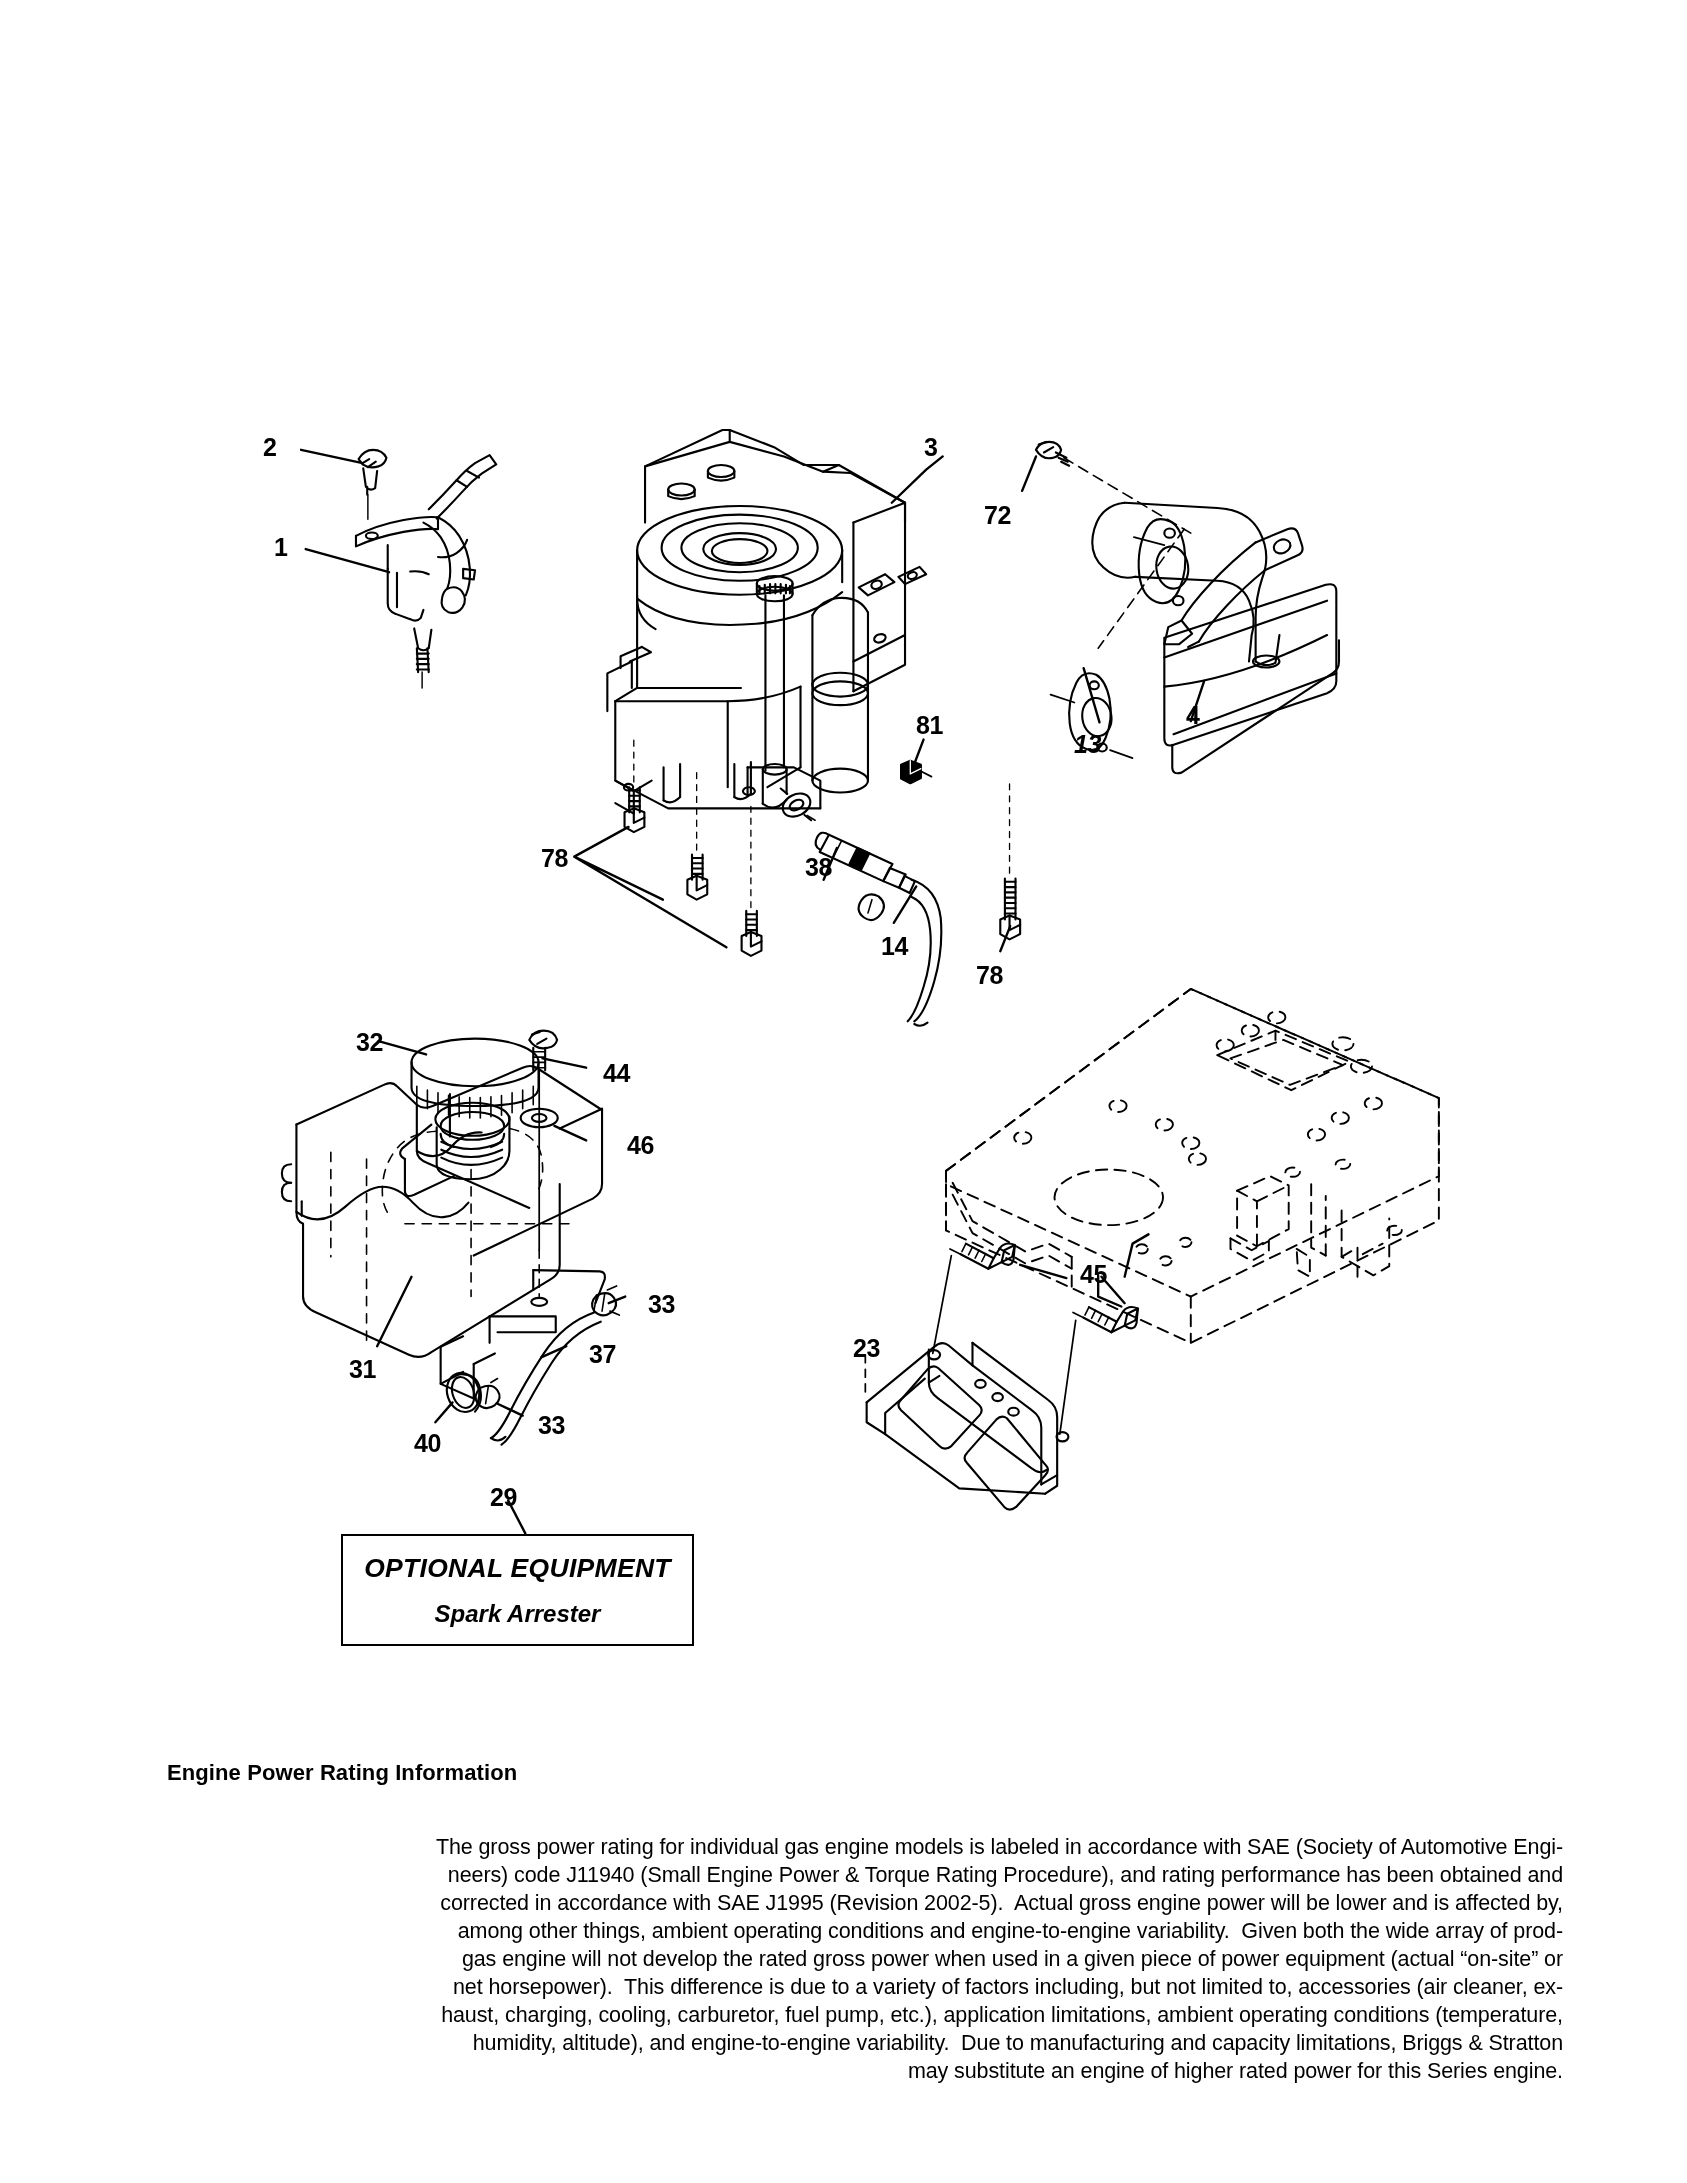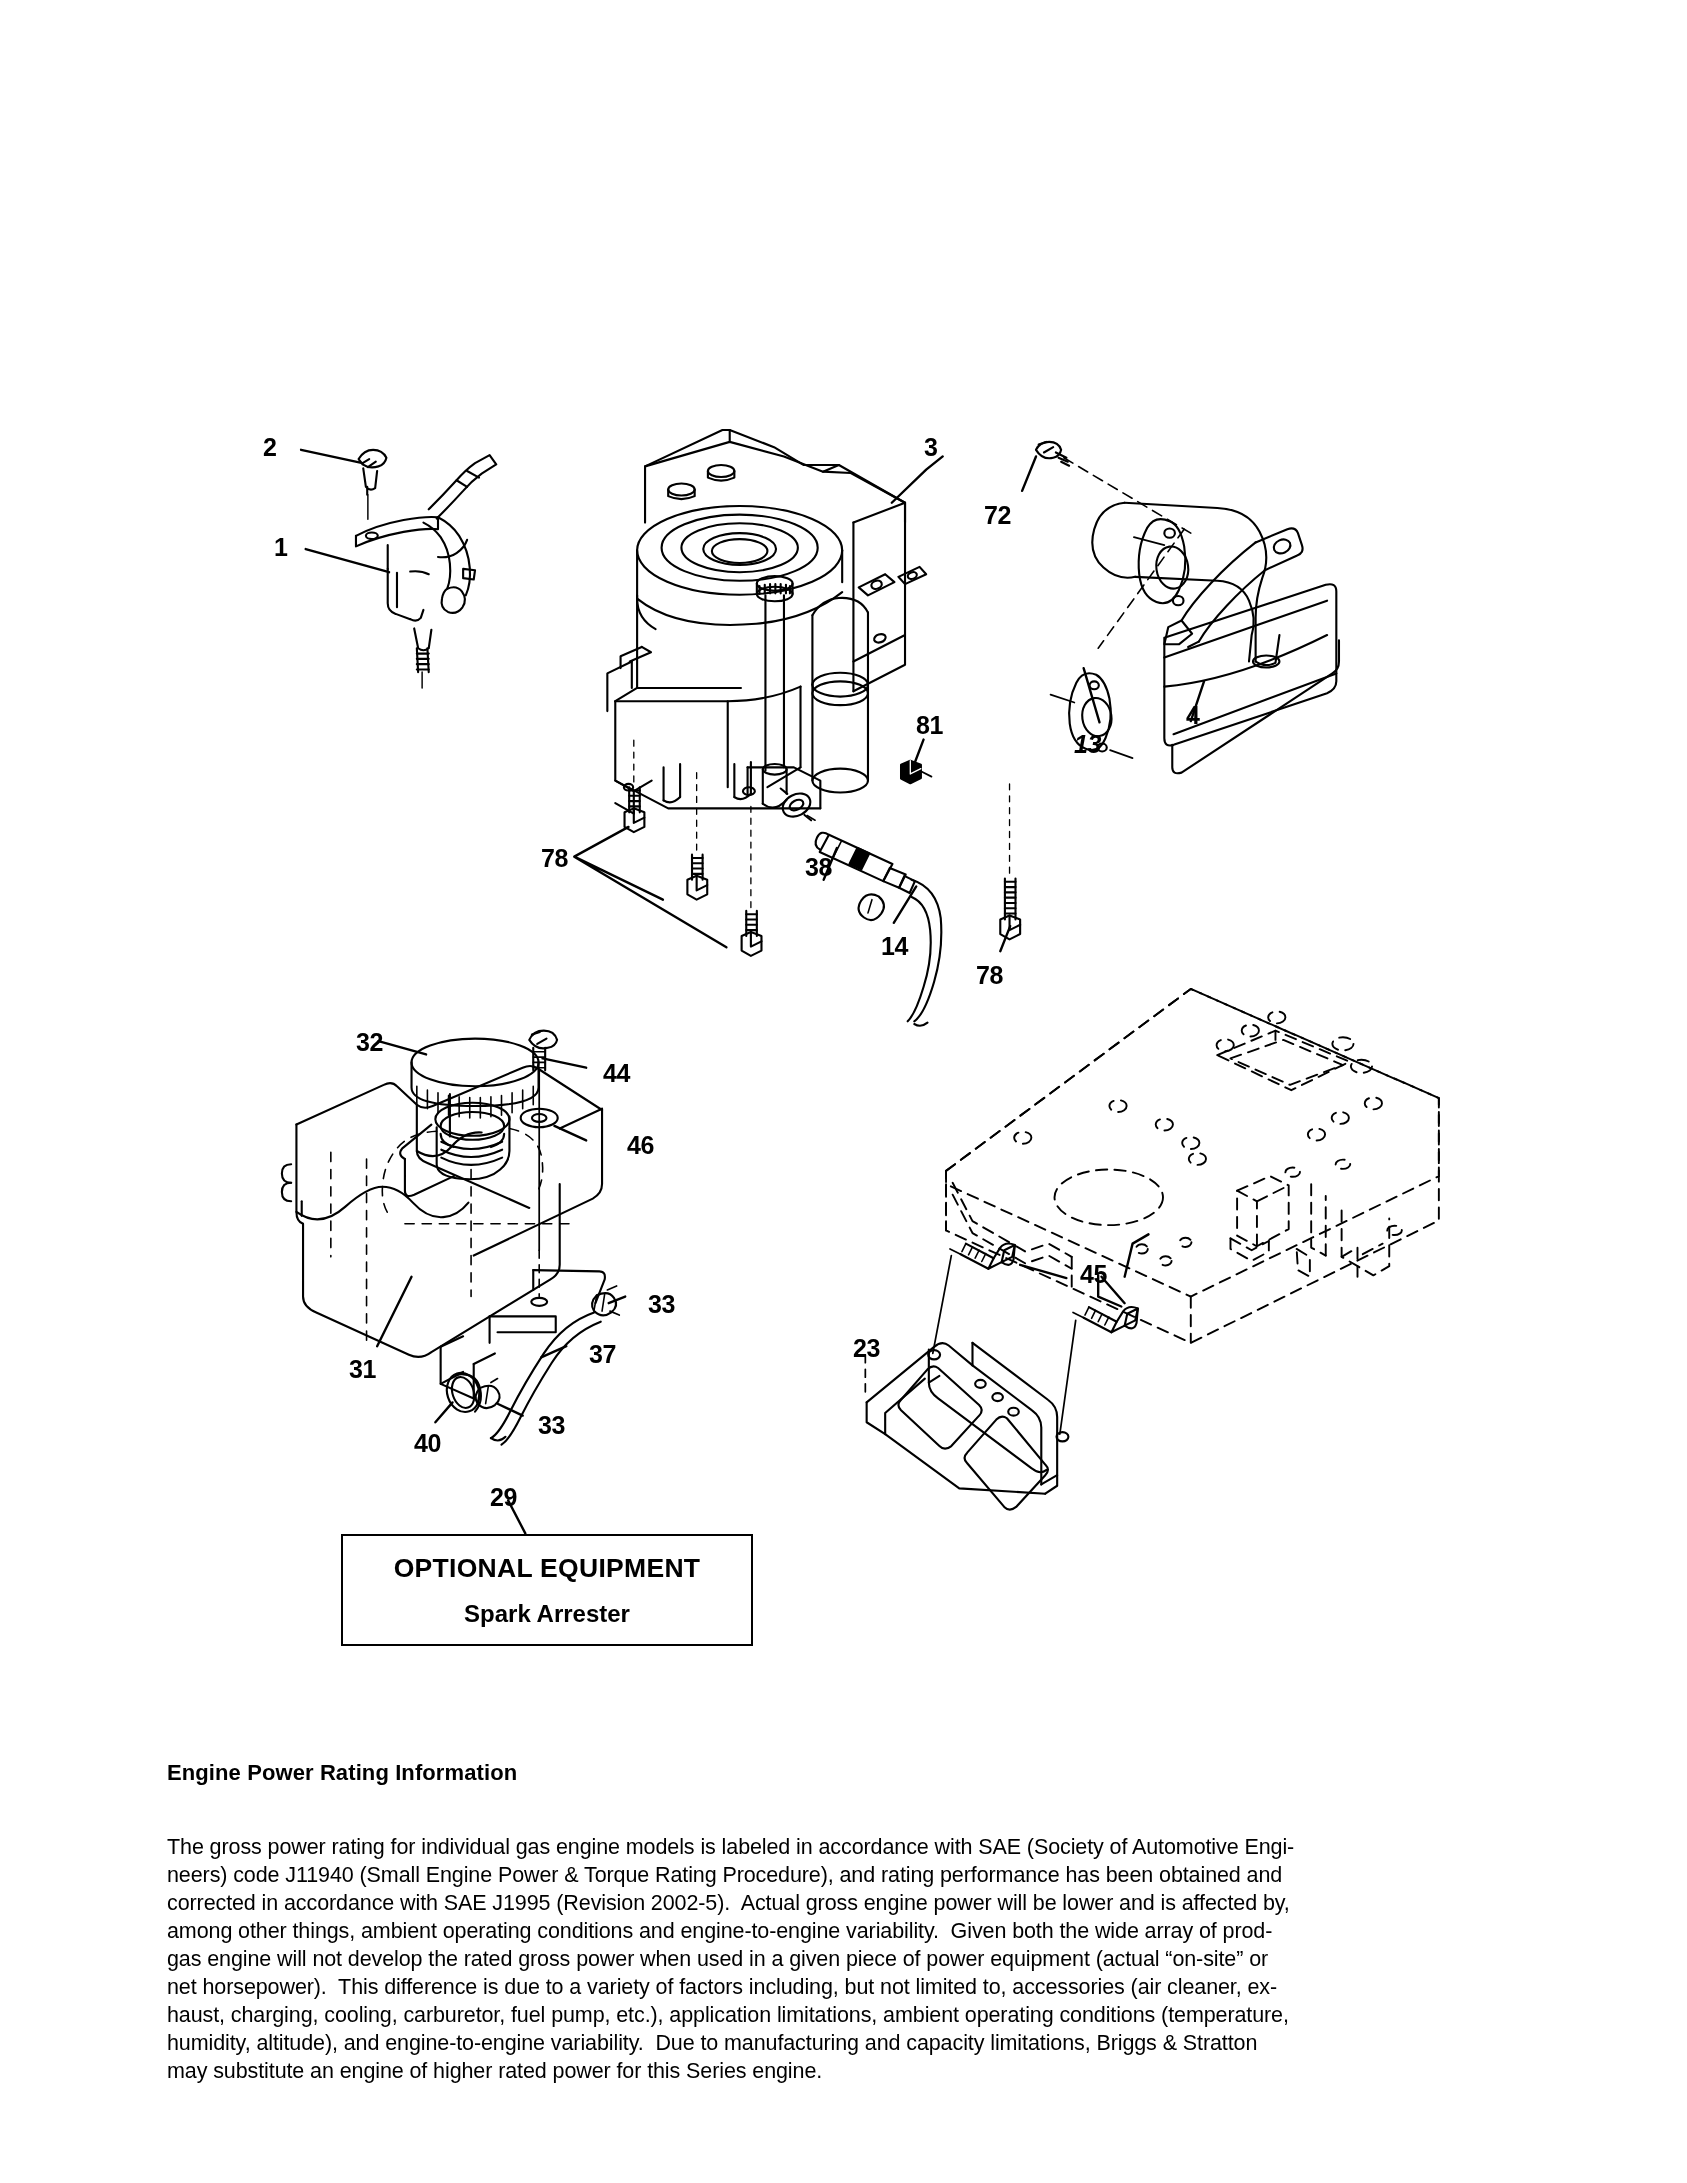--- a/index.html
+++ b/index.html
@@ -44,29 +44,30 @@
     line-height: 1;
     color: #000;
     white-space: nowrap;
     letter-spacing: -0.3px;
   }
   
   #optional-box {
     position: absolute;
     left: 341px;
     top: 1534px;
-    width: 412px;
+    width: 353px;
     height: 112px;
     border: 2px solid #000;
     box-sizing: border-box;
     background: #fff;
     display: flex;
     flex-direction: column;
     align-items: center;
     justify-content: center;
+    font-style: italic;
   }
   #optional-box .oe-title {
     font-size: 26.5px;
     font-weight: bold;
     letter-spacing: 0.3px;
     margin-bottom: 16px;
   }
   #optional-box .oe-sub {
     font-size: 24px;
     font-weight: bold;
@@ -81,21 +82,21 @@
   #text-block h2 {
     font-size: 22px;
     font-weight: bold;
     margin: 0 0 48px 0;
     letter-spacing: 0.1px;
   }
   #text-block .para {
     font-size: 21.5px;
     line-height: 1.30;
     margin: 0;
-    text-align: left;
+    text-align: right;
     letter-spacing: -0.1px;
   }
   #text-block .para .ln { display: block; white-space: pre; }
 </style>
 </head>
 <body>
 
 <div id="page">
 
   <div id="diagram-canvas">

